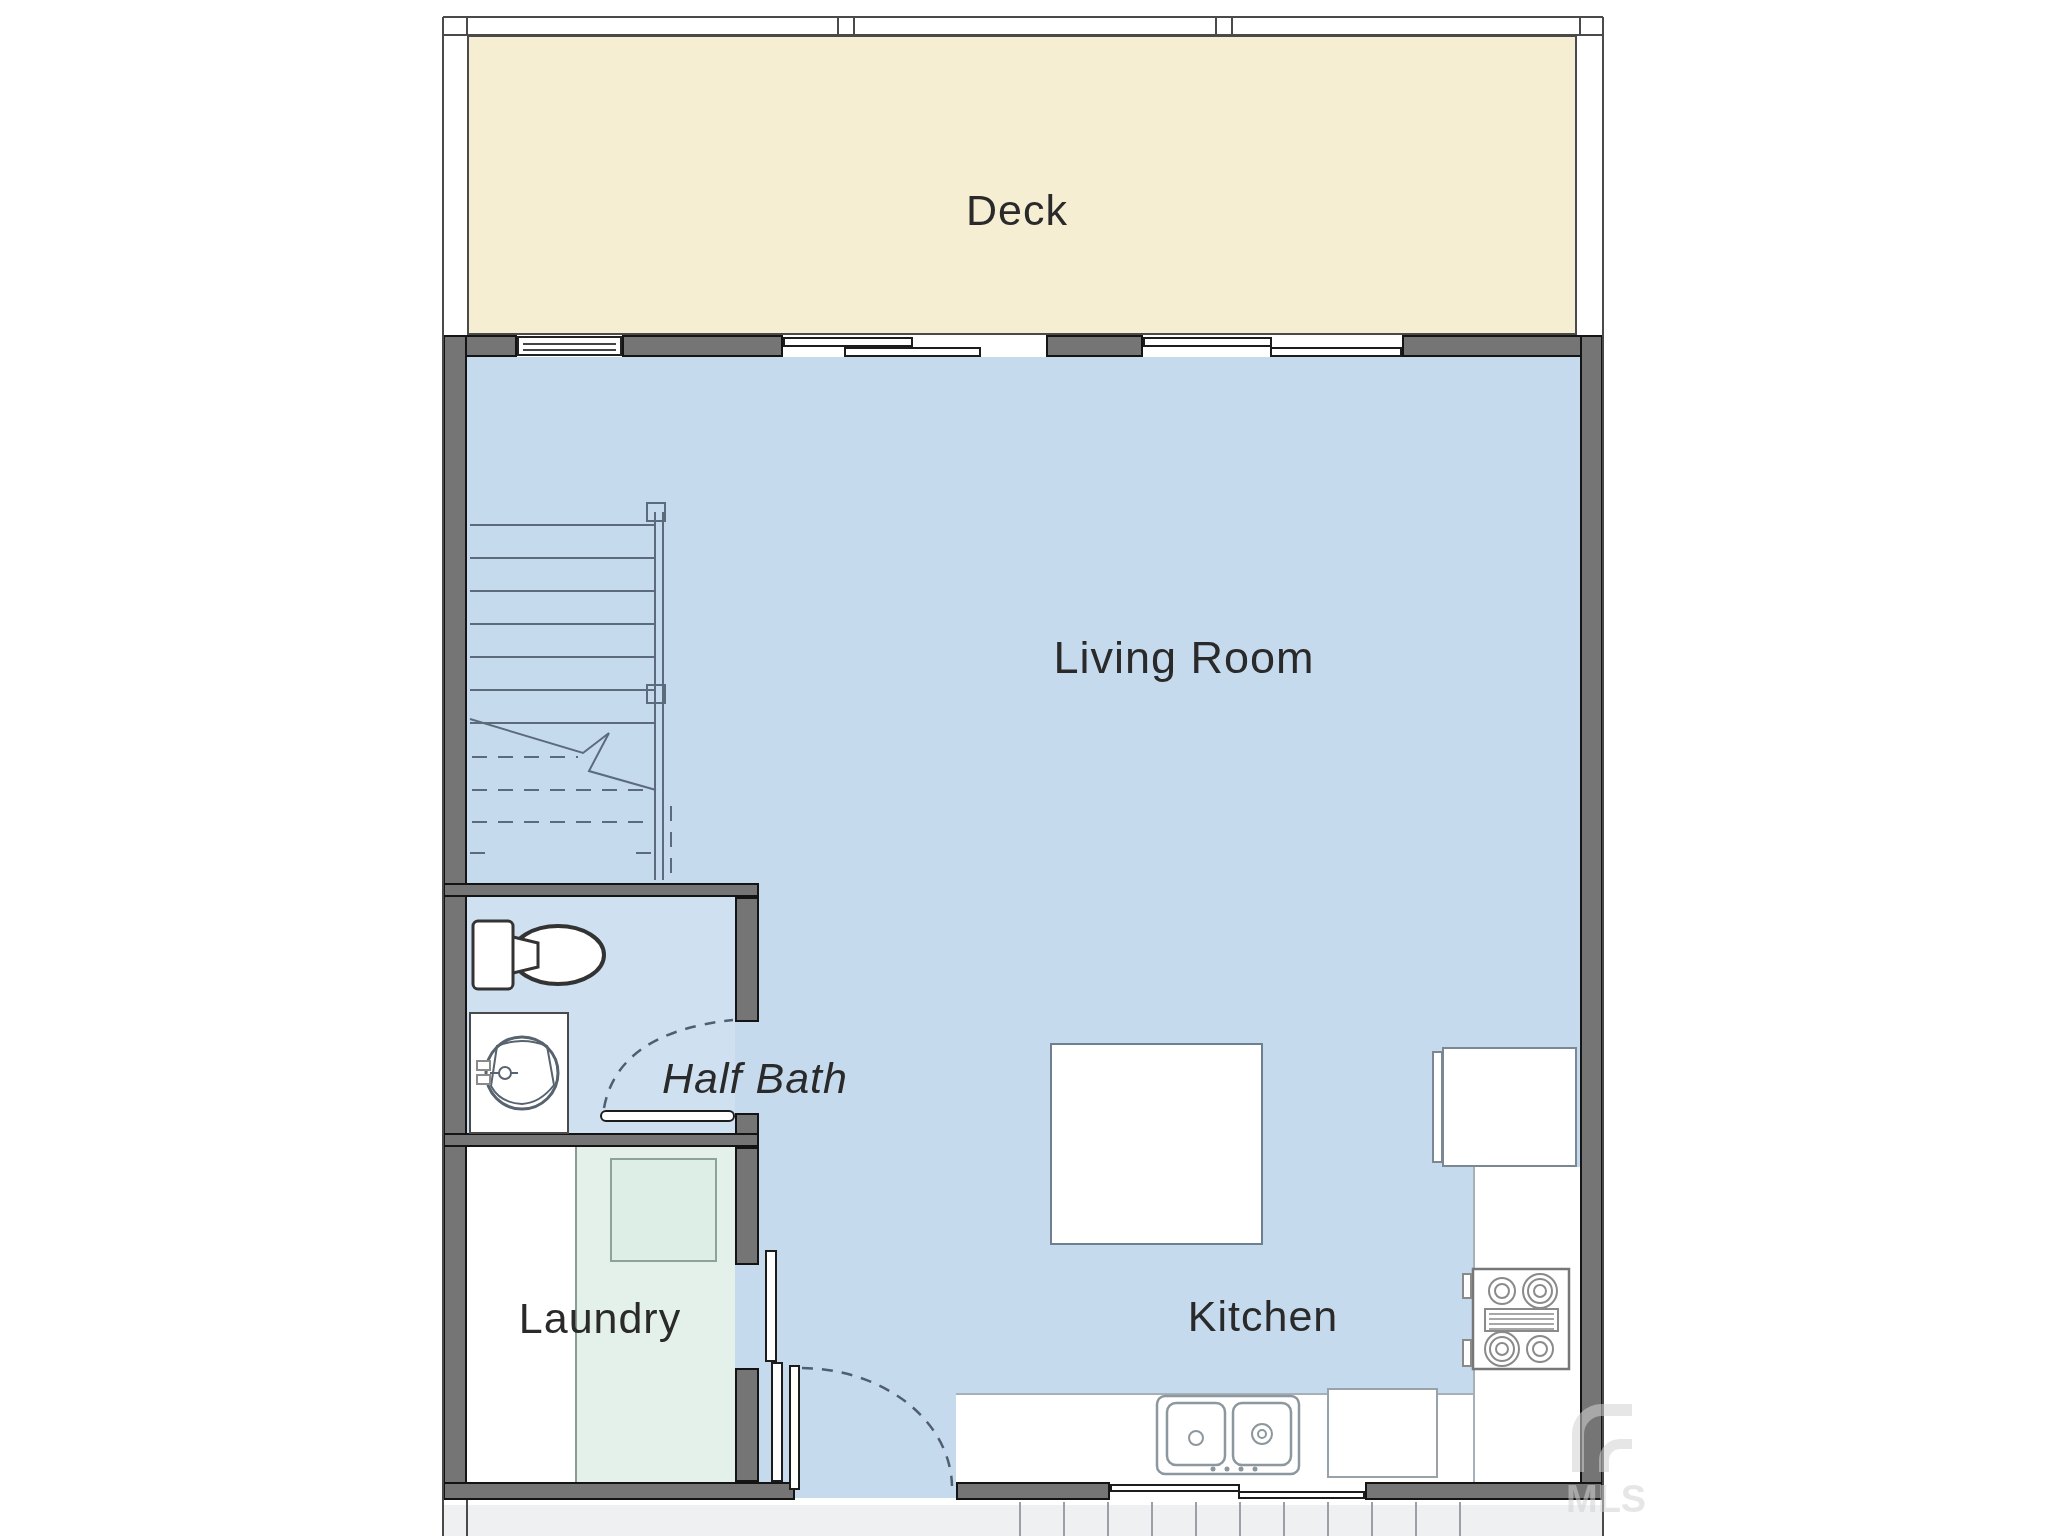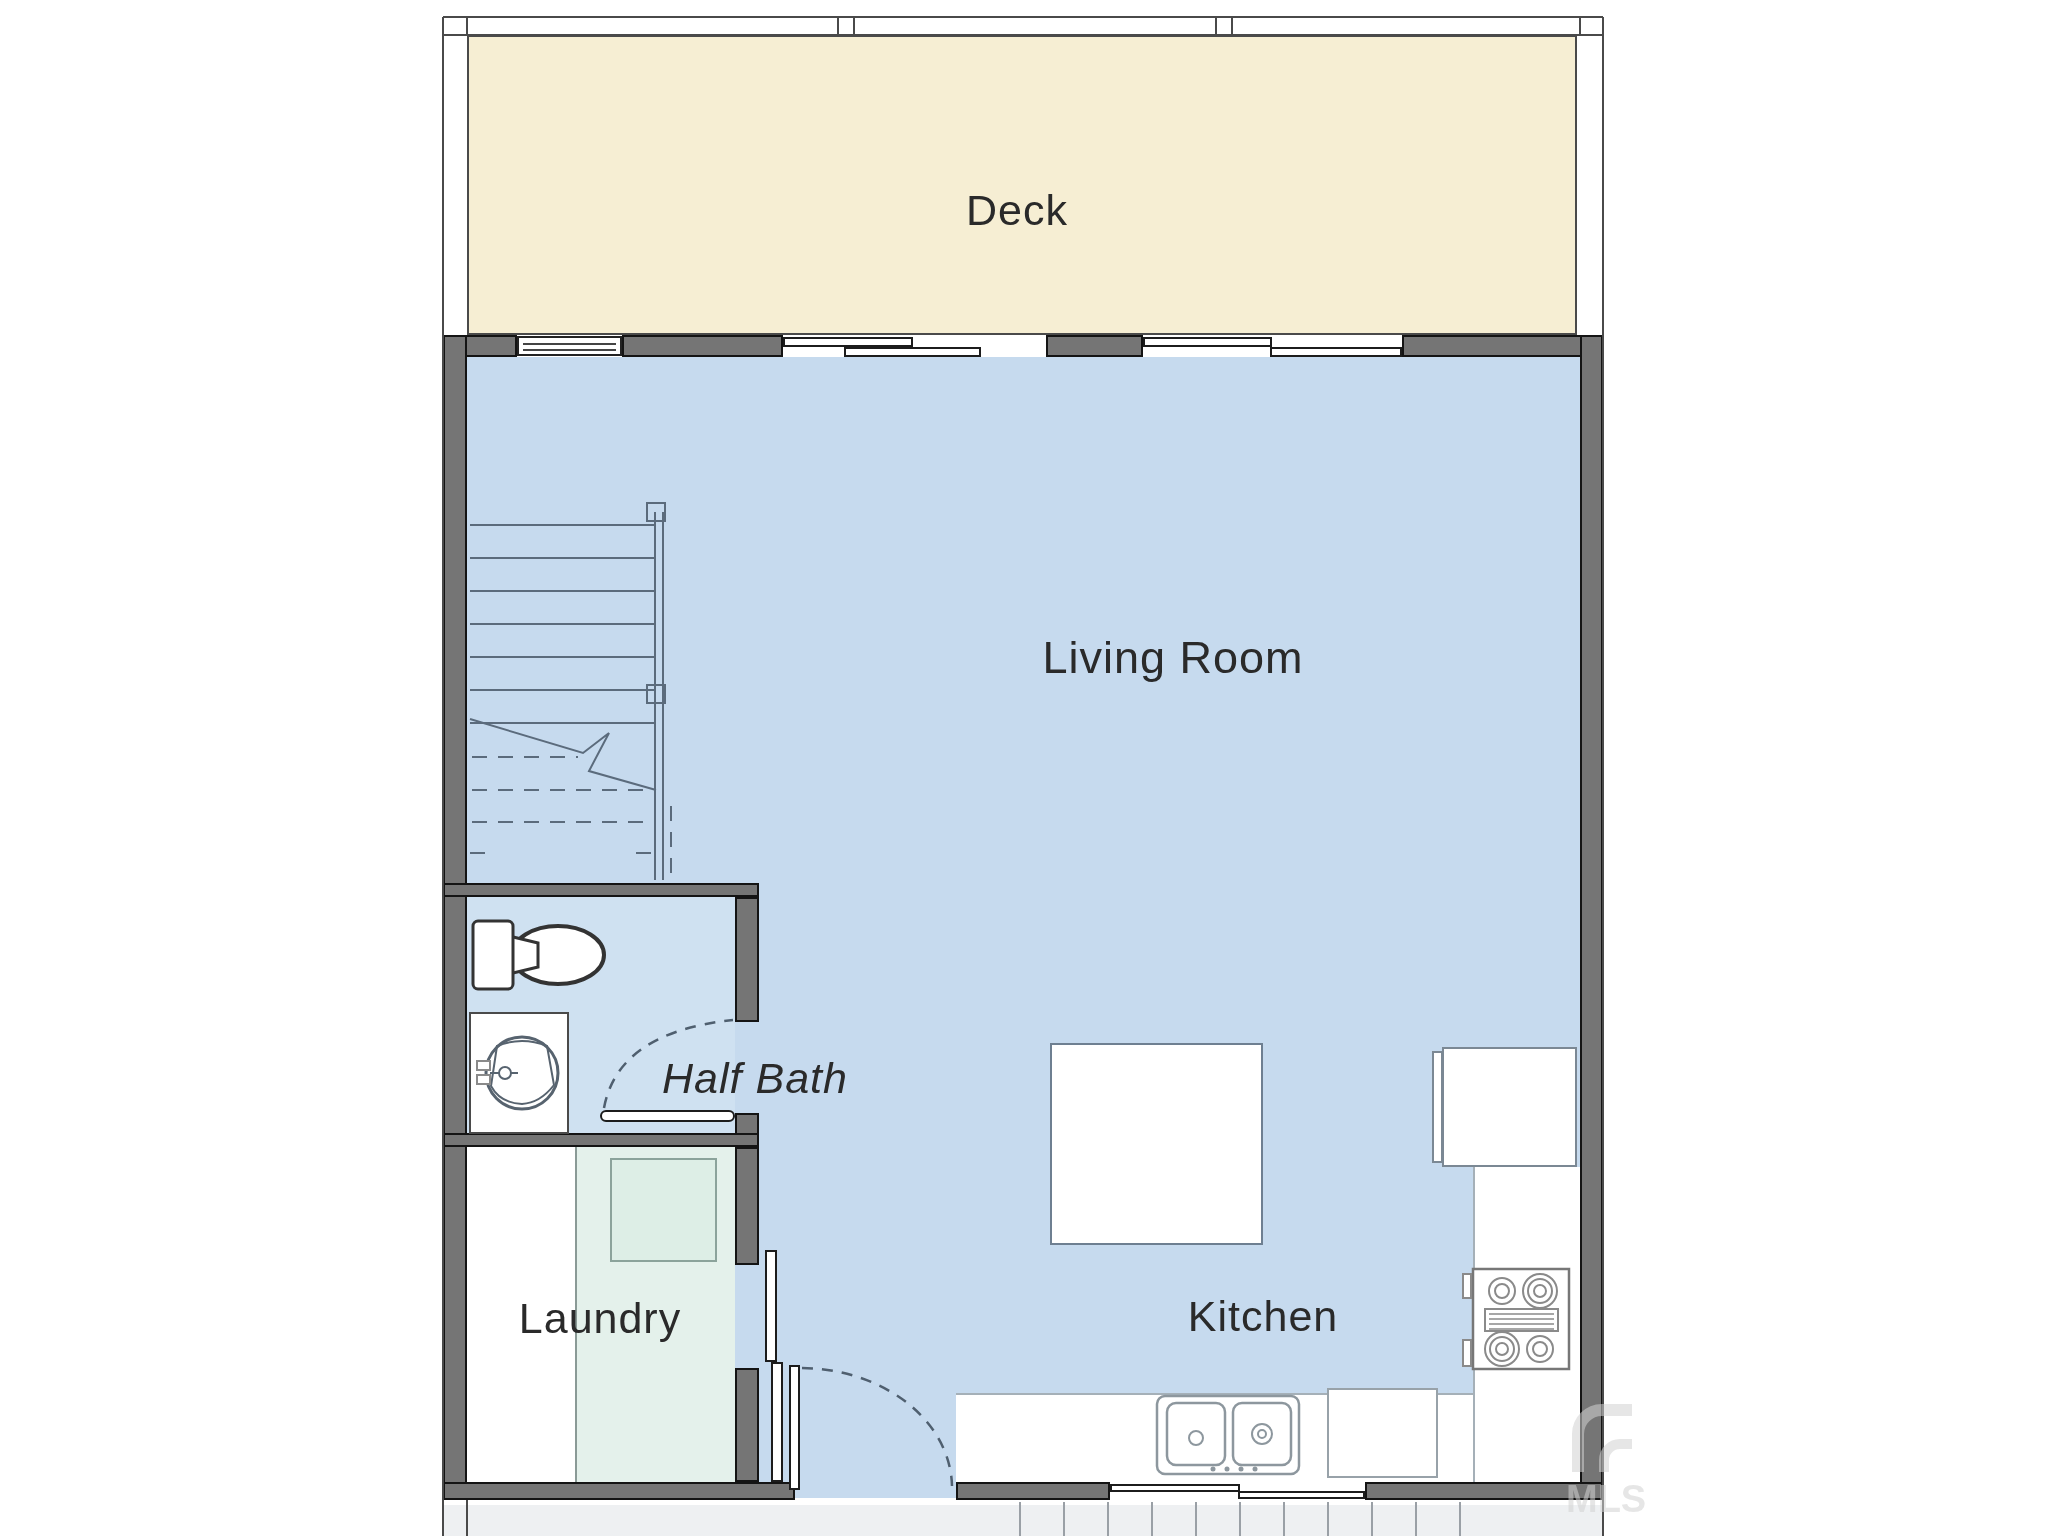--- a/index.html
+++ b/index.html
@@ -17,21 +17,21 @@
   .counter{position:absolute;background:#fff;}
   .island{position:absolute;background:#fff;border:2px solid #6e7f91;box-sizing:border-box;}
   .fridge{position:absolute;background:#fff;border:2px solid #7b8894;box-sizing:border-box;}
   .appliance{position:absolute;background:var(--appliance-fill,#ddeee6);
              border:2px solid #8ba39b;box-sizing:border-box;}
   .dishwasher{position:absolute;background:#fff;border:2px solid #98a2a9;box-sizing:border-box;}
   .band{position:absolute;background:var(--exterior-band,#eef0f2);}
   .room-label{position:absolute;transform:translate(-50%,-50%);
               color:var(--text-color,#2a2a2a);font-size:43px;letter-spacing:1px;
               white-space:nowrap;}
-  .label-lg{font-size:45px;}
+  .label-lg{font-size:45px;margin-left:11px;}
   svg.overlay{position:absolute;left:0;top:0;width:2048px;height:1536px;pointer-events:none;}
   .thin{stroke:#4a4a4a;stroke-width:2;}
   .sline{stroke:var(--line-color,#5b6b7c);stroke-width:2;fill:none;}
   .dash{stroke:var(--line-color,#5b6b7c);stroke-width:2;fill:none;stroke-dasharray:15 11;}
   .dash2{stroke:#4f5f6f;stroke-width:2.5;fill:none;stroke-dasharray:11 9;}
   .fixw{fill:#ffffff;stroke:#333333;}
   .fixg{fill:#ffffff;stroke:#8a8a8a;stroke-width:2;}
   .burner{fill:none;stroke:#8a8a8a;stroke-width:2;}
   .hatch{stroke:#9aa0a6;stroke-width:2;}
 </style>

